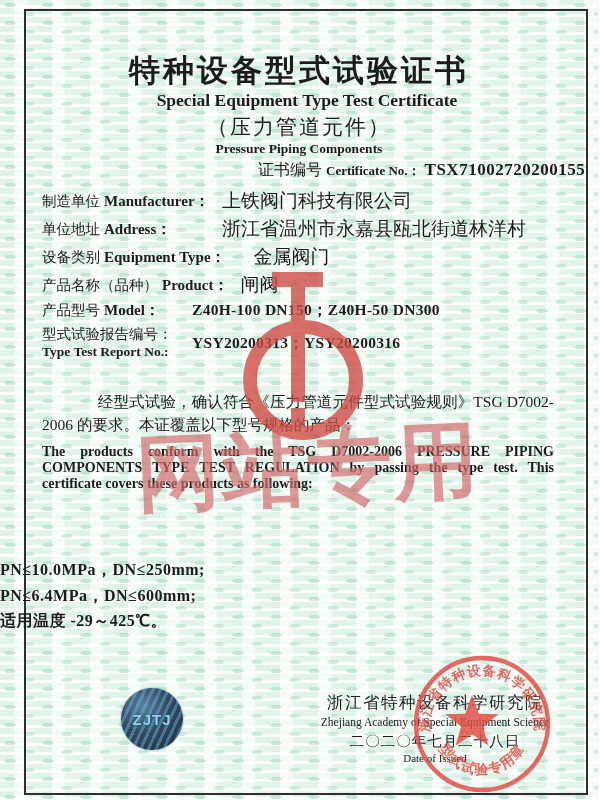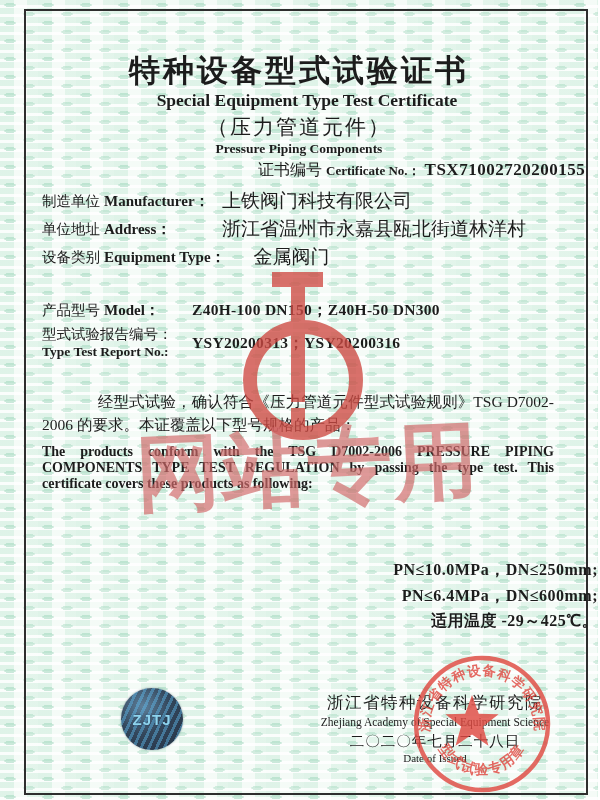--- a/index.html
+++ b/index.html
@@ -37,21 +37,21 @@
   .val-zh{font-size:19px;}
   .val-b{font-size:15.5px;font-weight:bold;letter-spacing:.3px;}
   .lab2{line-height:17px;}
   .lab2 .zh{font-size:14.5px;display:block;}
   .lab2 .en{font-size:13.5px;font-weight:bold;display:block;}
   
   .bodytext{position:absolute;left:42px;right:44px;top:390px;}
   .p-zh{font-size:15.5px;line-height:23px;text-indent:3.6em;text-align:justify;margin:0 0 8px 0;}
   .p-en{font-size:14px;line-height:16px;font-weight:bold;text-align:justify;margin:0;}
   
-  .specs{position:absolute;left:0;right:0;top:557px;text-align:right;padding-left:41px;}
+  .specs{position:absolute;left:0;right:0;top:557px;text-align:left;}
   .spec{font-size:16px;font-weight:bold;line-height:25.5px;letter-spacing:.5px;}
   
   .issuer{position:absolute;left:295px;width:280px;top:692px;text-align:center;z-index:2;}
   .iss-zh{font-size:16.5px;letter-spacing:1.5px;line-height:22px;}
   .iss-en{font-size:11.5px;line-height:17px;}
   .iss-date{font-size:14.5px;letter-spacing:1px;line-height:20px;}
   .iss-date-en{font-size:11px;line-height:15px;}
   
   .emblem{left:233px;top:262px;z-index:3;opacity:.78;}
   .wmark{left:136px;top:426px;z-index:4;font-size:84px;font-weight:bold;
@@ -87,20 +87,24 @@
     <span class="lab w180"><span class="zh">制造单位</span> <span class="en">Manufacturer：</span></span>
     <span class="val-zh">上铁阀门科技有限公司</span>
   </div>
   <div class="row" style="top:216px;">
     <span class="lab w180"><span class="zh">单位地址</span> <span class="en">Address：</span></span>
     <span class="val-zh">浙江省温州市永嘉县瓯北街道林洋村</span>
   </div>
   <div class="row" style="top:244px;gap:28px;">
     <span class="lab w180"><span class="zh">设备类别</span> <span class="en">Equipment Type：</span></span>
     <span class="val-zh">金属阀门</span>
+  </div>
+  <div class="row" style="top:272px;">
+    <span class="lab gap"><span class="zh">产品名称（品种）</span> <span class="en">Product：</span></span>
+    <span class="val-zh">闸阀</span>
   </div>
   <div class="row" style="top:300px;">
     <span class="lab w150"><span class="zh">产品型号</span> <span class="en">Model：</span></span>
     <span class="val-b">Z40H-100 DN150；Z40H-50 DN300</span>
   </div>
   <div class="row" style="top:326px;">
     <span class="lab lab2 w150">
         <span class="zh">型式试验报告编号：</span>
         <span class="en">Type Test Report No.:</span>
       </span>

